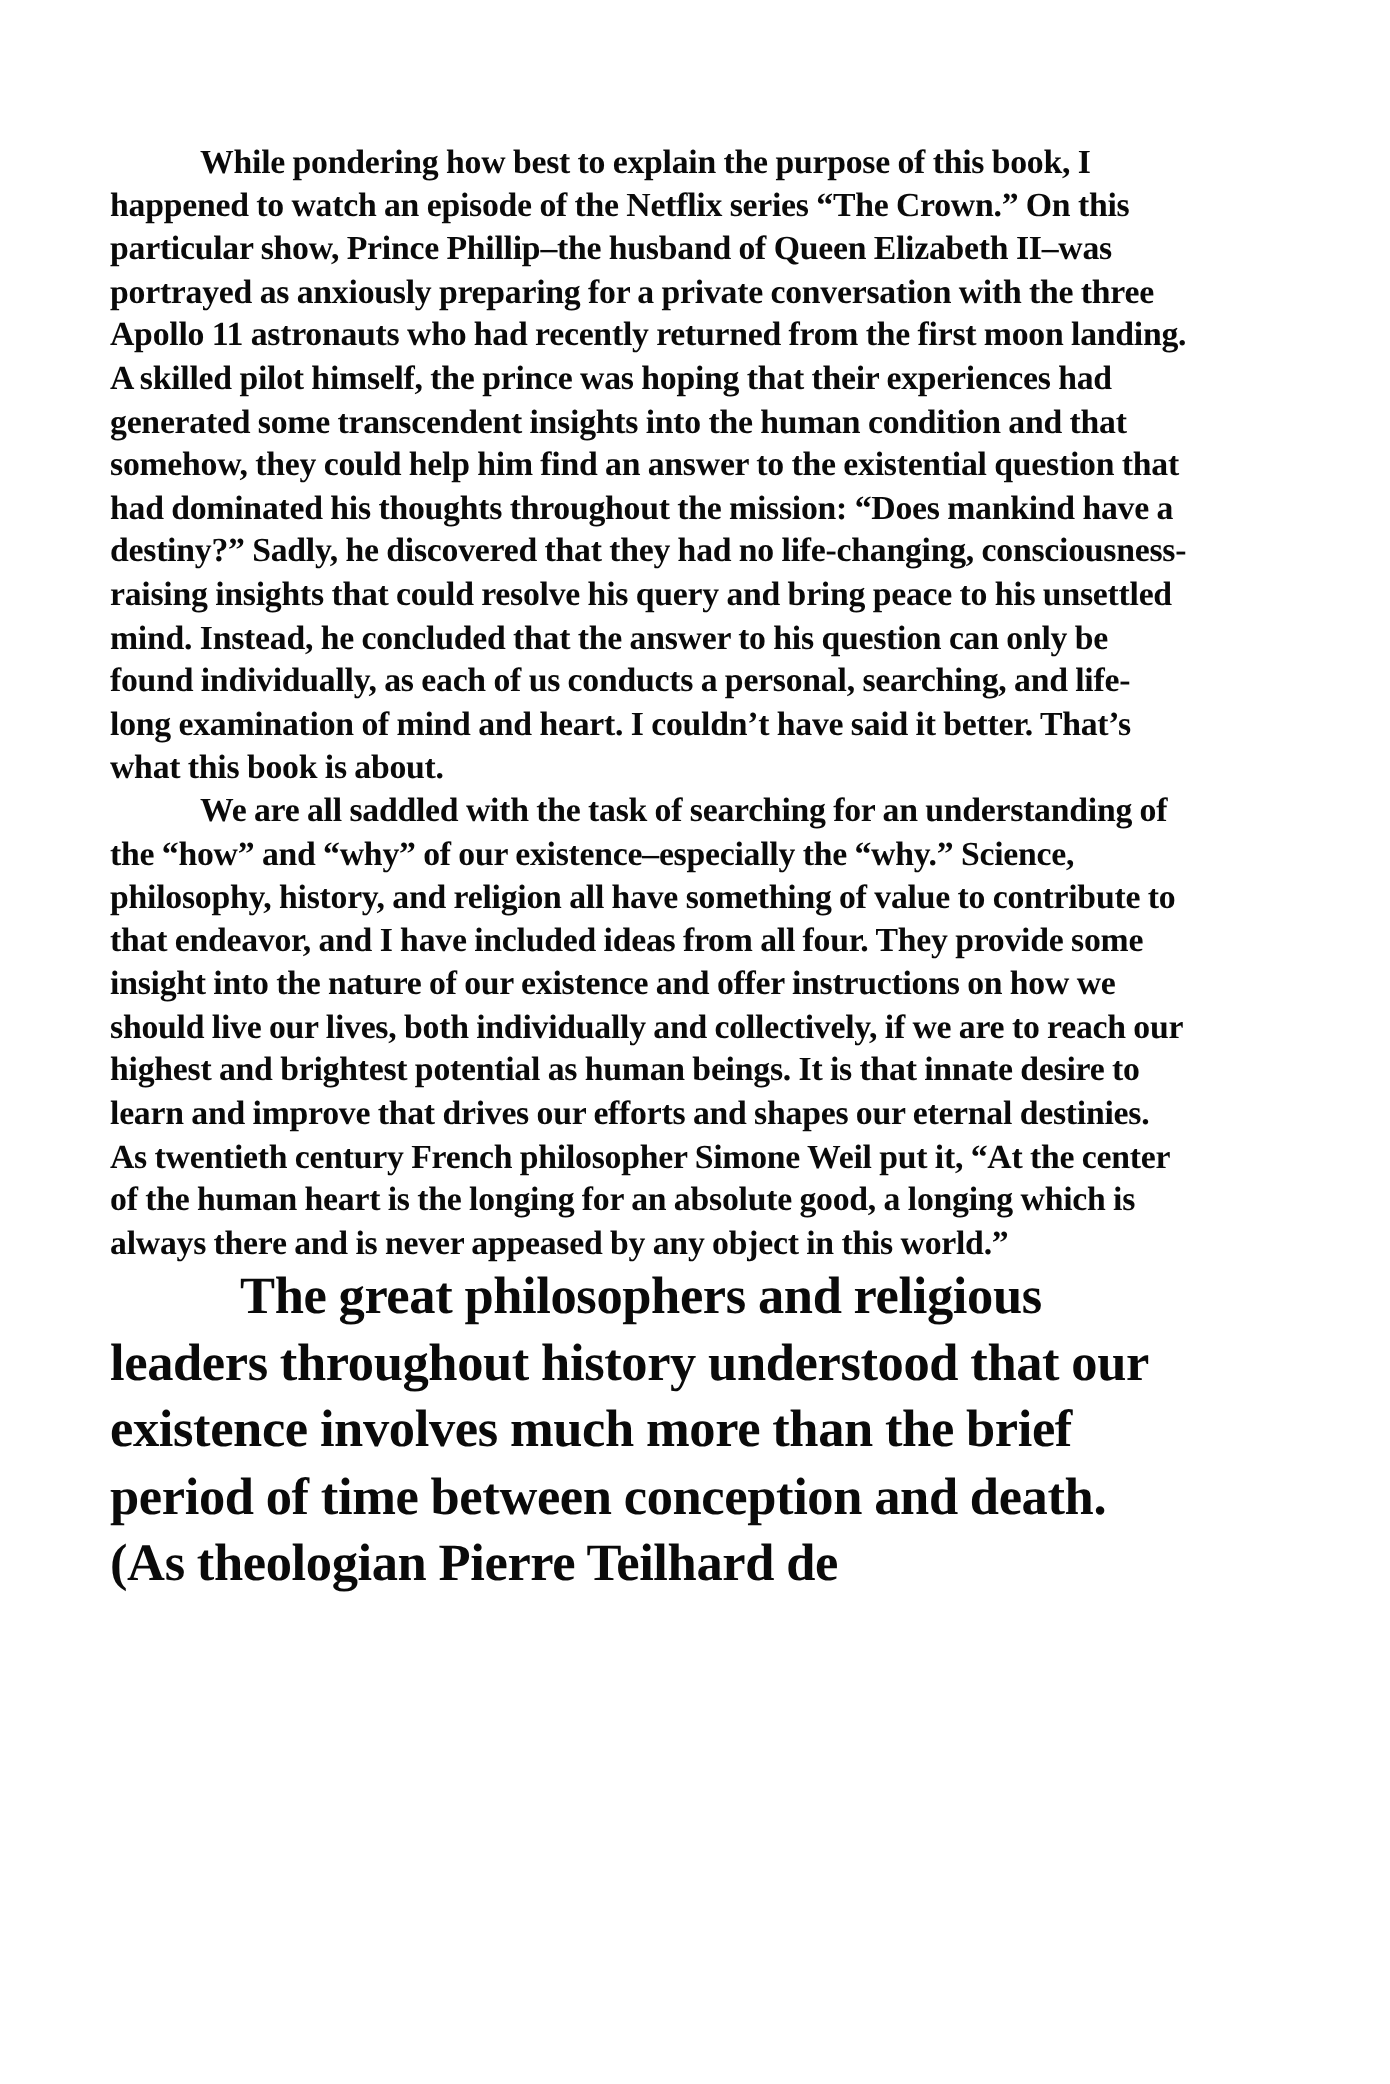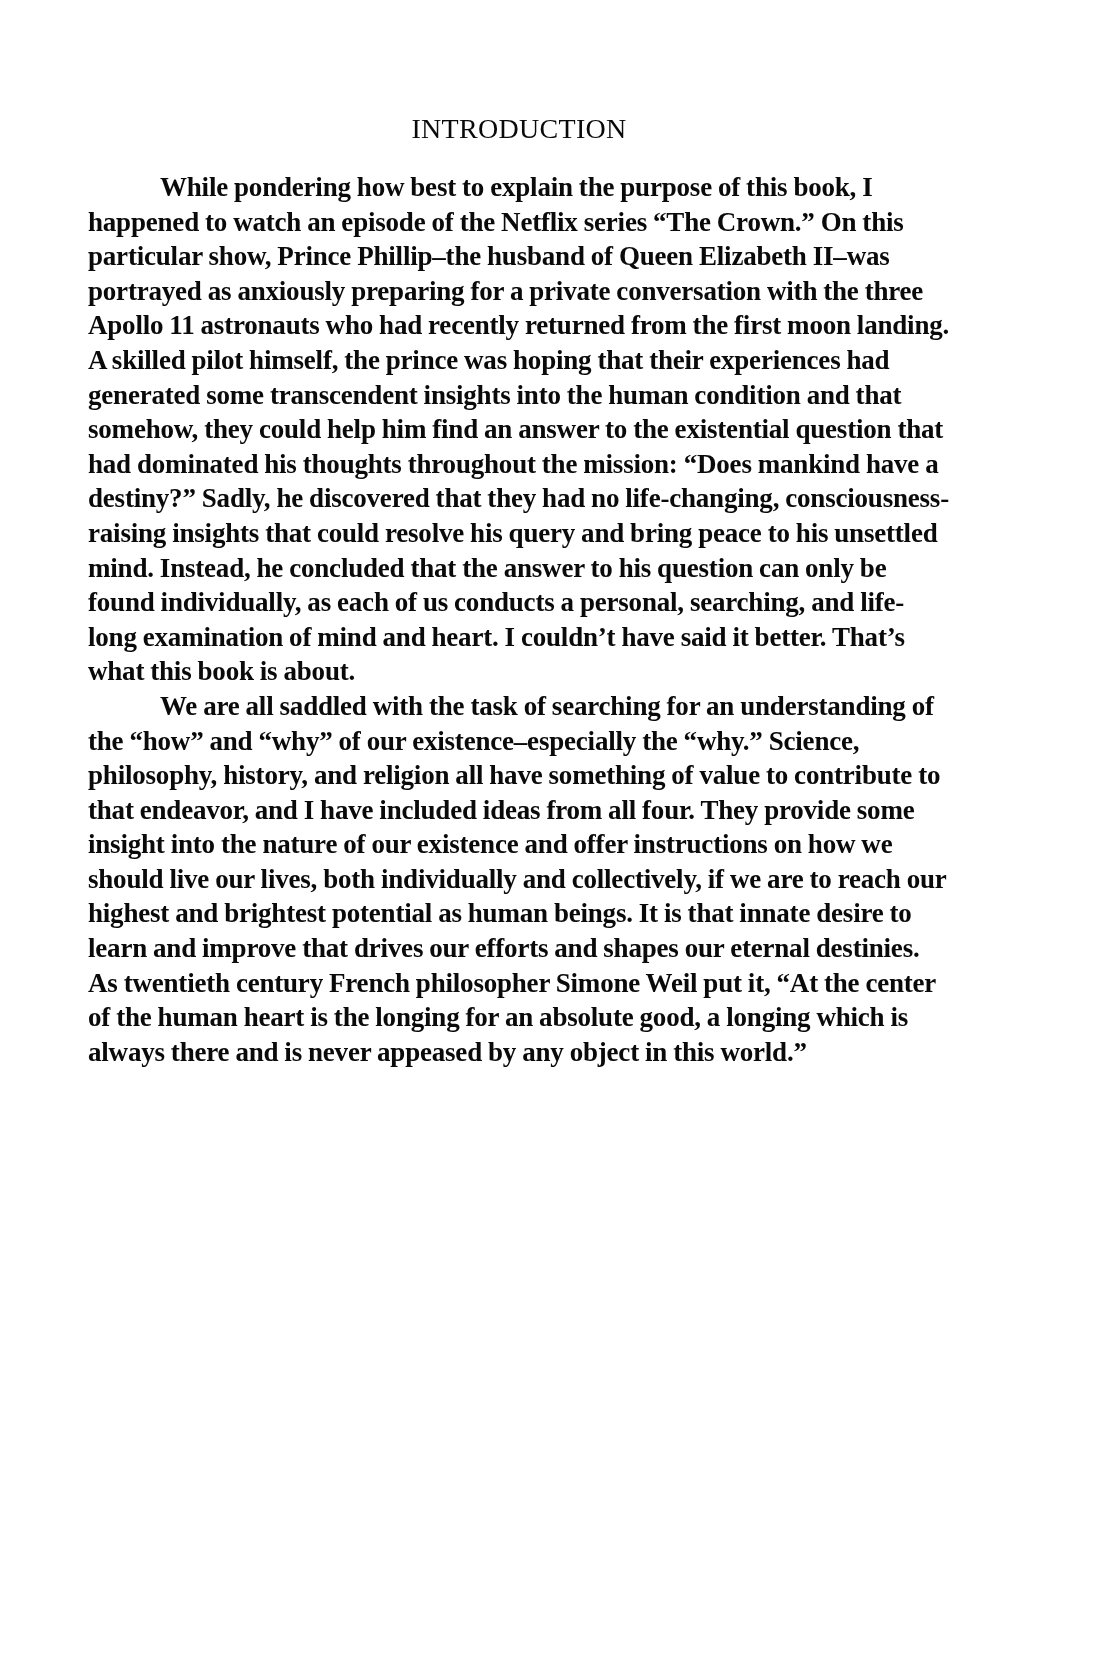--- a/index.html
+++ b/index.html
@@ -39,19 +39,19 @@
     font-size: 42px;
     line-height: 53.5px;
     text-indent: 104px;
     letter-spacing: -0.3px;
   }
 </style>
 </head>
 <body>
 
 <main class="page">
-  <h1 class="title">INTRODUCTION</h1>
 
   <p class="para">While pondering how best to explain the purpose of this book, I happened to watch an episode of the Netflix series “The Crown.” On this particular show, Prince Phillip–the husband of Queen Elizabeth II–was portrayed as anxiously preparing for a private conversation with the three Apollo 11 astronauts who had recently returned from the first moon landing. A skilled pilot himself, the prince was hoping that their experiences had generated some transcendent insights into the human condition and that somehow, they could help him find an answer to the existential question that had dominated his thoughts throughout the mission: “Does mankind have a destiny?” Sadly, he discovered that they had no life-changing, consciousness-raising insights that could resolve his query and bring peace to his unsettled mind. Instead, he concluded that the answer to his question can only be found individually, as each of us conducts a personal, searching, and life-long examination of mind and heart. I couldn’t have said it better. That’s what this book is about.</p>
 
   <p class="para">We are all saddled with the task of searching for an understanding of the “how” and “why” of our existence–especially the “why.” Science, philosophy, history, and religion all have something of value to contribute to that endeavor, and I have included ideas from all four. They provide some insight into the nature of our existence and offer instructions on how we should live our lives, both individually and collectively, if we are to reach our highest and brightest potential as human beings. It is that innate desire to learn and improve that drives our efforts and shapes our eternal destinies. As twentieth century French philosopher Simone Weil put it, “At the center of the human heart is the longing for an absolute good, a longing which is always there and is never appeased by any object in this world.”</p>
 
+  <p class="para large">The great philosophers and religious leaders throughout history understood that our existence involves much more than the brief period of time between conception and death. (As theologian Pierre Teilhard de</p>
 </main>
 
 </body></html>

